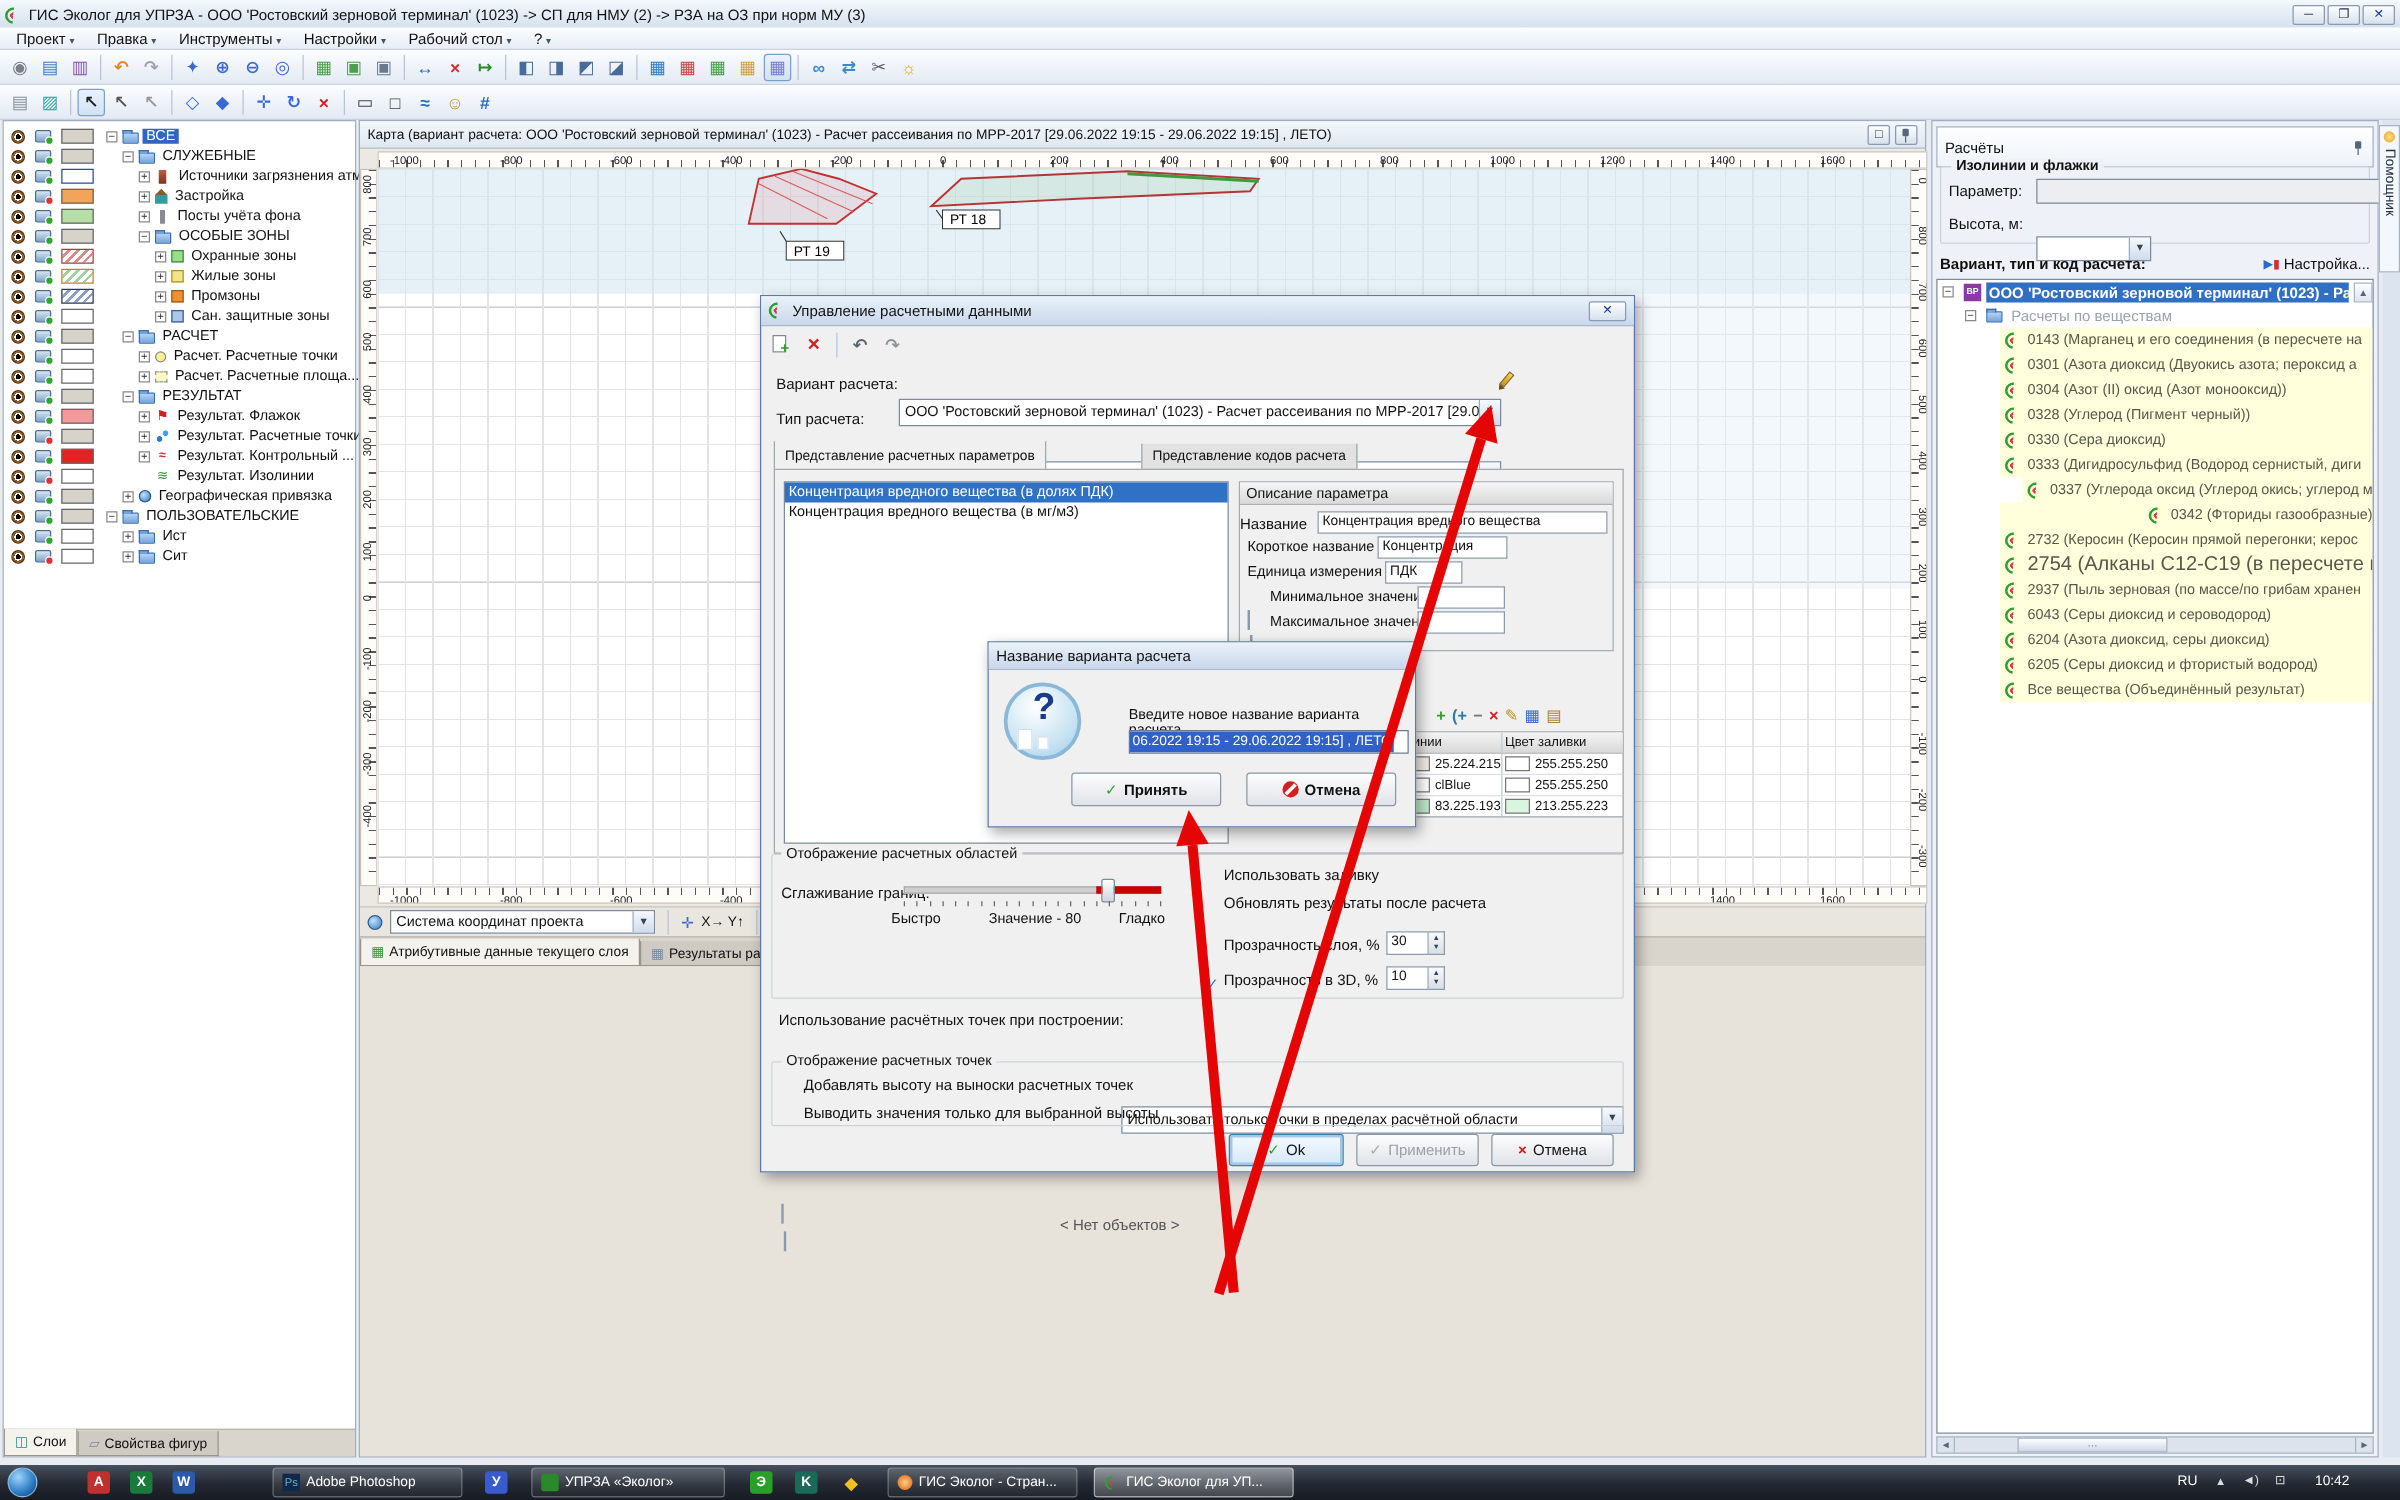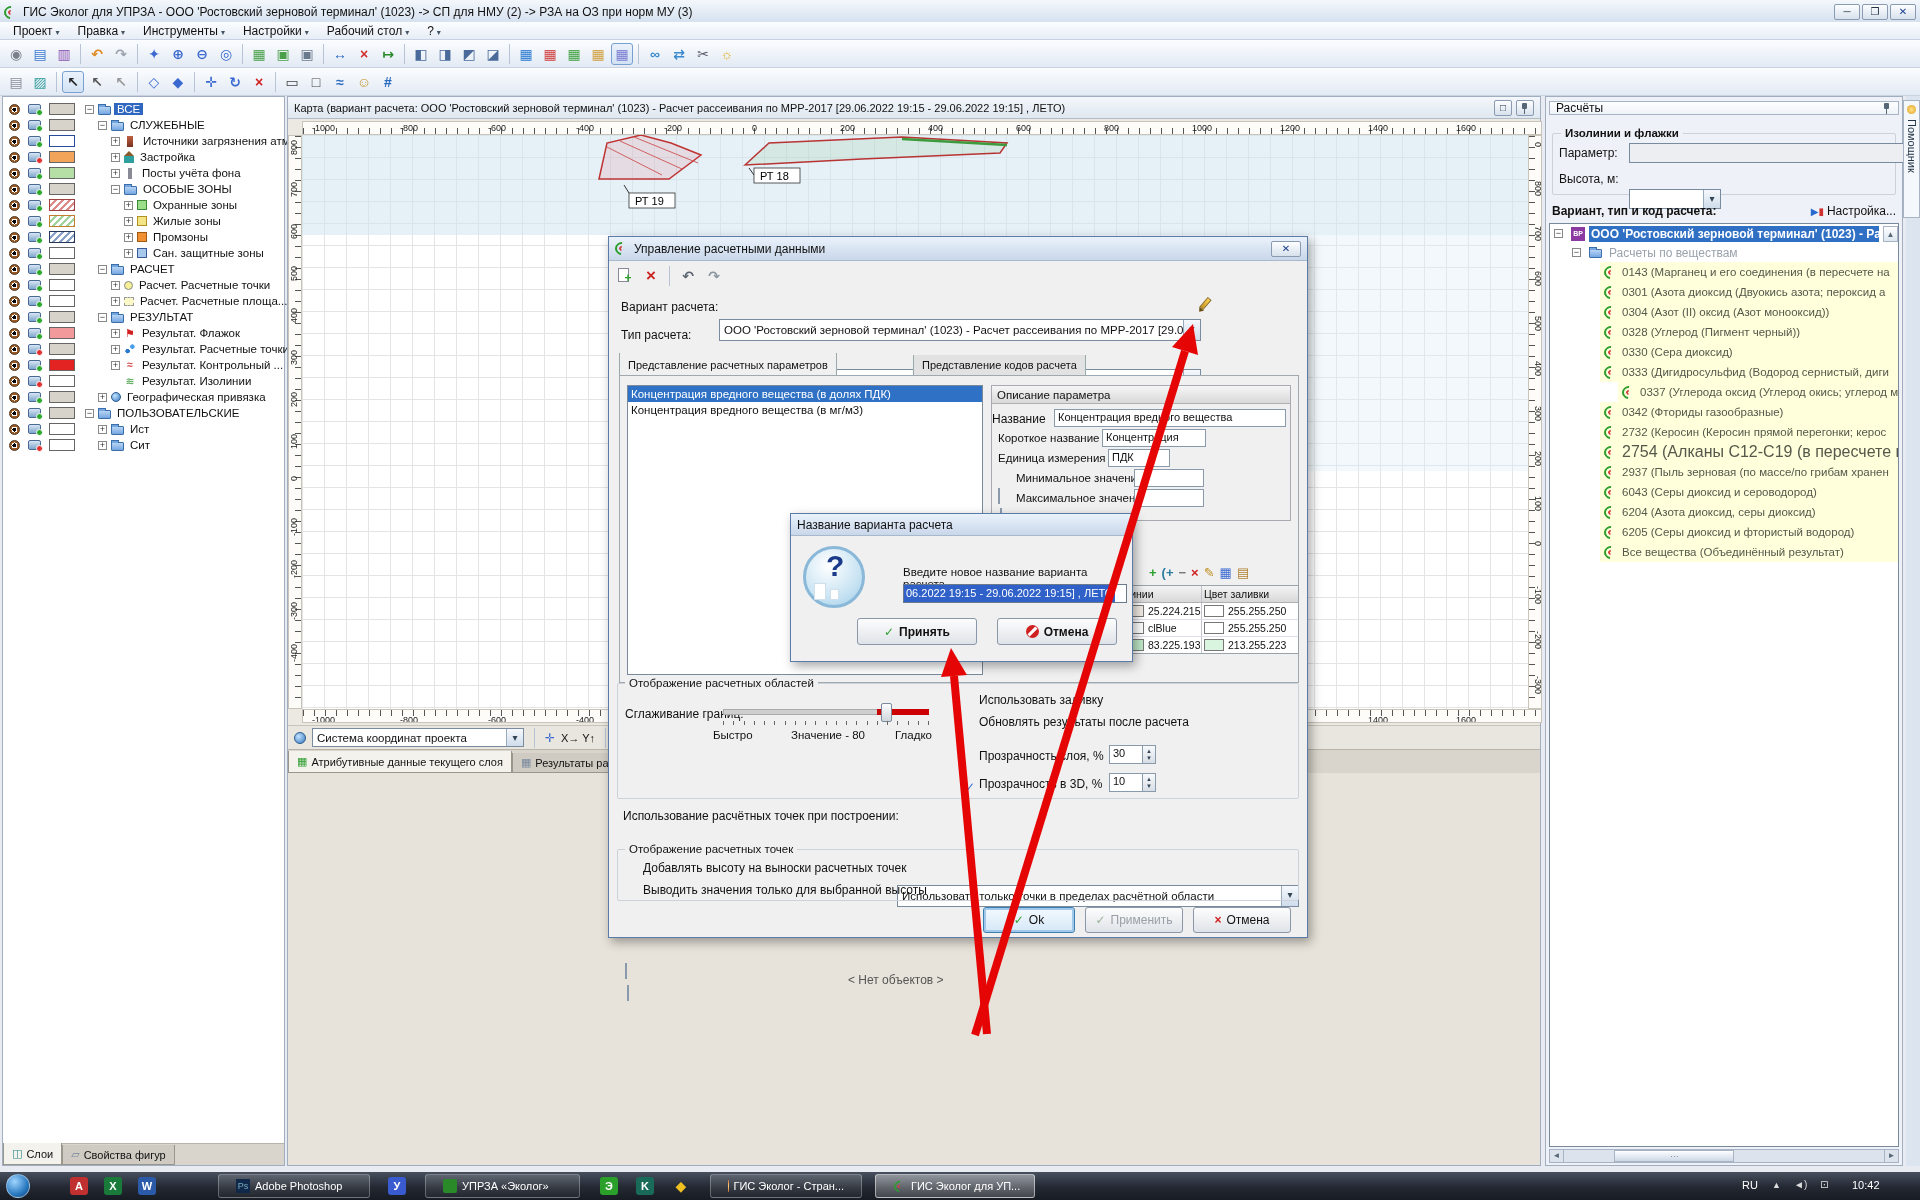--- a/index.html
+++ b/index.html
@@ -113,21 +113,21 @@
 .spinb{width:13px;height:19px;border:1px solid #8a9aad;border-left:none;background:linear-gradient(#f8fafc,#d8dee6);
   font-size:6px;color:#345;display:flex;flex-direction:column;align-items:center;justify-content:center;line-height:7px}
 .ct-cell{display:flex;align-items:center;gap:4px;font-size:10.5px;padding:2px 2px;border-right:1px solid #c2c6cc}
 .ctsw{width:20px;height:12px;border:1px solid #777;flex:none}
 
 .taskbar{left:0;top:1172px;width:1920px;height:28px;
   background:linear-gradient(#4a5闪4?,#000) }
 .taskbar{background:linear-gradient(#47505e,#232832 55%,#171b22)}
 .tkbtn{position:absolute;top:2px;height:24px;border:1px solid rgba(255,255,255,.28);border-radius:3px;
   background:linear-gradient(rgba(255,255,255,.16),rgba(255,255,255,.04));color:#fff;font-size:11px;
-  display:flex;align-items:center;gap:5px;padding:0 17px;white-space:nowrap;overflow:hidden}
+  display:flex;align-items:center;gap:5px;padding:0 7px;white-space:nowrap;overflow:hidden}
 .tkbtn.active{background:linear-gradient(rgba(255,255,255,.42),rgba(255,255,255,.18));border-color:rgba(255,255,255,.5)}
 .tkico{position:absolute;top:5px;width:18px;height:18px;border-radius:3px;color:#fff;font-size:11px;font-weight:bold;
   text-align:center;line-height:18px}
 .vtext{writing-mode:vertical-rl;font-size:11px;color:#234}
 .pin{width:10px;height:12px;position:relative}
 .pin::before{content:"";position:absolute;left:2px;top:1px;width:5px;height:6px;background:#567;border-radius:1px}
 .pin::after{content:"";position:absolute;left:4px;top:7px;width:1px;height:5px;background:#567}
 </style>
 </head>
 <body>
@@ -536,21 +536,21 @@
       <span style="color:#7a8aa0">▦</span>
       <span>Результаты ра</span>
     </span>
   </div>
   <div class="abs" style="left:0;top:676px;right:0;bottom:0;background:#e7e3da">
     <span class="abs" style="left:560px;top:200px;color:#555">&lt; Нет объектов &gt;</span>
   </div>
 </div>
 
 <div class="abs panel" style="left:1545px;top:96px;width:358px;height:1070px">
-  <div class="abs" style="left:3px;top:4px;right:3px;height:14px;border:1px solid #a8b4c4;background:linear-gradient(#fdfeff,#eef3f9);display:flex;align-items:center;padding:4px 6px">
+  <div class="abs" style="left:3px;top:4px;right:3px;height:33px;border:1px solid #a8b4c4;background:linear-gradient(#fdfeff,#eef3f9);display:flex;align-items:center;padding:4px 6px">
     <span>Расчёты</span>
     <span class="pin" style="margin-left:auto"></span>
   </div>
   <div class="abs gbox" style="left:6px;top:36px;right:6px;height:62px;background:#eef2f8">
     <span class="gtitle" style="left:8px;top:-7px;font-weight:bold;background:#eef2f8">Изолинии и флажки</span>
     <span class="abs" style="left:6px;top:12px">Параметр:</span>
     <span class="combo dis abs" style="left:76px;top:9px;right:10px;height:20px"></span>
     <span class="abs" style="left:6px;top:38px">Высота, м:</span>
     <span class="combo abs" style="left:76px;top:35px;width:92px;height:20px"></span>
   </div>
@@ -595,21 +595,21 @@
           <span style="font-size: 11.5px; color: rgb(85, 88, 74);">0330 (Сера диоксид)</span>
         </div>
         <div style="height: 20px; display: flex; align-items: center; gap: 5px; margin-left: 50px; background: rgb(255, 255, 220); padding-left: 4px; white-space: nowrap; overflow: hidden;">
           <span class="gk"></span>
           <span style="font-size: 11.5px; color: rgb(85, 88, 74);">0333 (Дигидросульфид (Водород сернистый, диги</span>
         </div>
         <div style="height: 20px; display: flex; align-items: center; gap: 5px; margin-left: 68px; background: rgb(255, 255, 220); padding-left: 4px; white-space: nowrap; overflow: hidden;">
           <span class="gk"></span>
           <span style="font-size: 11.5px; color: rgb(85, 88, 74);">0337 (Углерода оксид (Углерод окись; углерод м</span>
         </div>
-        <div style="height: 20px; display: flex; align-items: center; gap: 5px; margin-left: 50px; background: rgb(255, 255, 220); padding-left: 4px; white-space: nowrap; overflow: hidden;">
+        <div style="height: 20px; display: flex; align-items: center; gap: 5px; margin-left: 50px; background: rgb(255, 255, 220); padding-left: 4px; white-space: nowrap; overflow: hidden; justify-content: flex-end;">
           <span class="gk"></span>
           <span style="font-size: 11.5px; color: rgb(85, 88, 74);">0342 (Фториды газообразные)</span>
         </div>
         <div style="height: 20px; display: flex; align-items: center; gap: 5px; margin-left: 50px; background: rgb(255, 255, 220); padding-left: 4px; white-space: nowrap; overflow: hidden;">
           <span class="gk"></span>
           <span style="font-size: 11.5px; color: rgb(85, 88, 74);">2732 (Керосин (Керосин прямой перегонки; керос</span>
         </div>
         <div style="height: 20px; display: flex; align-items: center; gap: 5px; margin-left: 50px; background: rgb(255, 255, 220); padding-left: 4px; white-space: nowrap; overflow: hidden;">
           <span class="gk"></span>
           <span style="font-size: 16px; color: rgb(85, 88, 74);">2754 (Алканы C12-C19 (в пересчете на C))</span>

